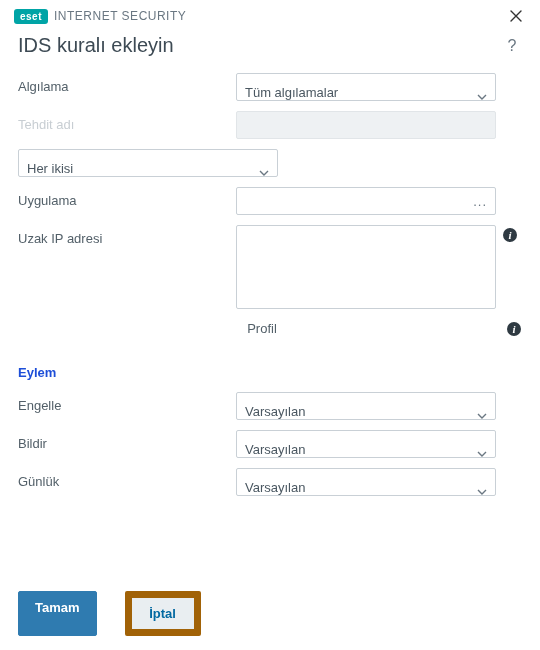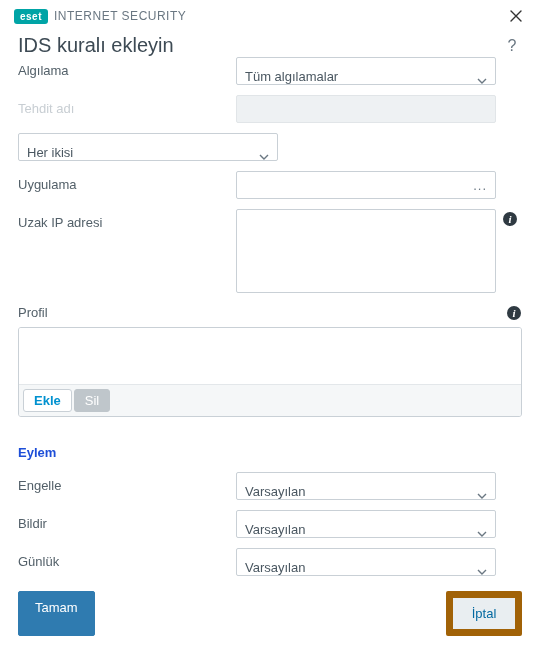--- a/index.html
+++ b/index.html
@@ -35,20 +35,21 @@
   .titlebar-spacer { flex: 1; }
   .close-btn {
     width: 28px; height: 24px;
     display: flex; align-items: center; justify-content: center;
     color: #333;
     cursor: pointer;
   }
   .content { padding: 4px 18px 0 18px; }
   .header-row {
     display: flex; align-items: center;
+    margin-bottom: 16px;
   }
   .page-title {
     font-size: 20px;
     font-weight: 400;
     color: #3d4a54;
     flex: 1;
   }
   .help-icon {
     width: 20px; height: 20px;
     display: flex; align-items: center; justify-content: center;
@@ -112,21 +113,21 @@
     width: 16px; height: 16px;
     display: inline-flex; align-items: center; justify-content: center;
     color: #2f3a42;
     font-weight: 700;
     cursor: pointer;
     margin-top:2px;
   }
   .info-icon svg circle { fill: #2f3a42; }
   .info-icon svg text { fill: #fff; font-size: 11px; font-family: Georgia, serif; font-style: italic; }
 
-  .profile-section { margin-top: 10px; }
+  .profile-section { margin-top: 10px; text-align: center; }
   .profile-head {
     display: flex; align-items: center;
     margin-bottom: 6px;
   }
   .profile-head .lbl { flex: 1; color:#536069;}
   .profile-box {
     border: 1px solid #c9d0d6;
     border-radius: 3px;
     width: 100%;
     overflow: hidden;
@@ -159,21 +160,21 @@
   }
   .section-title {
     font-weight: 700;
     color: #1d4ed8;
     margin: 28px 0 12px 0;
   }
   .footer {
     position: absolute;
     bottom: 0; left: 0; right: 0;
     padding: 12px 18px 14px;
-    display: flex; justify-content: space-between; gap: 28px;
+    display: flex; justify-content: flex-start; gap: 28px; font-weight: bold;
   }
   .btn {
     min-width: 76px;
     padding: 8px 16px;
     border-radius: 2px;
     font-size: 13px;
     text-align: center;
     cursor: pointer;
   }
   .btn.ok {
@@ -267,27 +268,20 @@
   <div class="profile-section">
     <div class="profile-head">
       <div class="lbl">Profil</div>
       <span class="info-icon">
         <svg width="14" height="14" viewBox="0 0 14 14">
             <circle cx="7" cy="7" r="7"></circle>
             <text x="7" y="11" text-anchor="middle">i</text>
           </svg>
       </span>
     </div>
-    <div class="profile-box">
-      <div class="profile-list"></div>
-      <div class="profile-actions">
-        <span class="pill-btn primary">Ekle</span>
-        <span class="pill-btn disabled">Sil</span>
-      </div>
-    </div>
   </div>
 
   <div class="section-title">Eylem</div>
 
   <div class="form-row">
     <div class="form-label">Engelle</div>
     <div class="control-col">
       <div class="select">
         <span>Varsayılan</span>
         <span class="chev">

